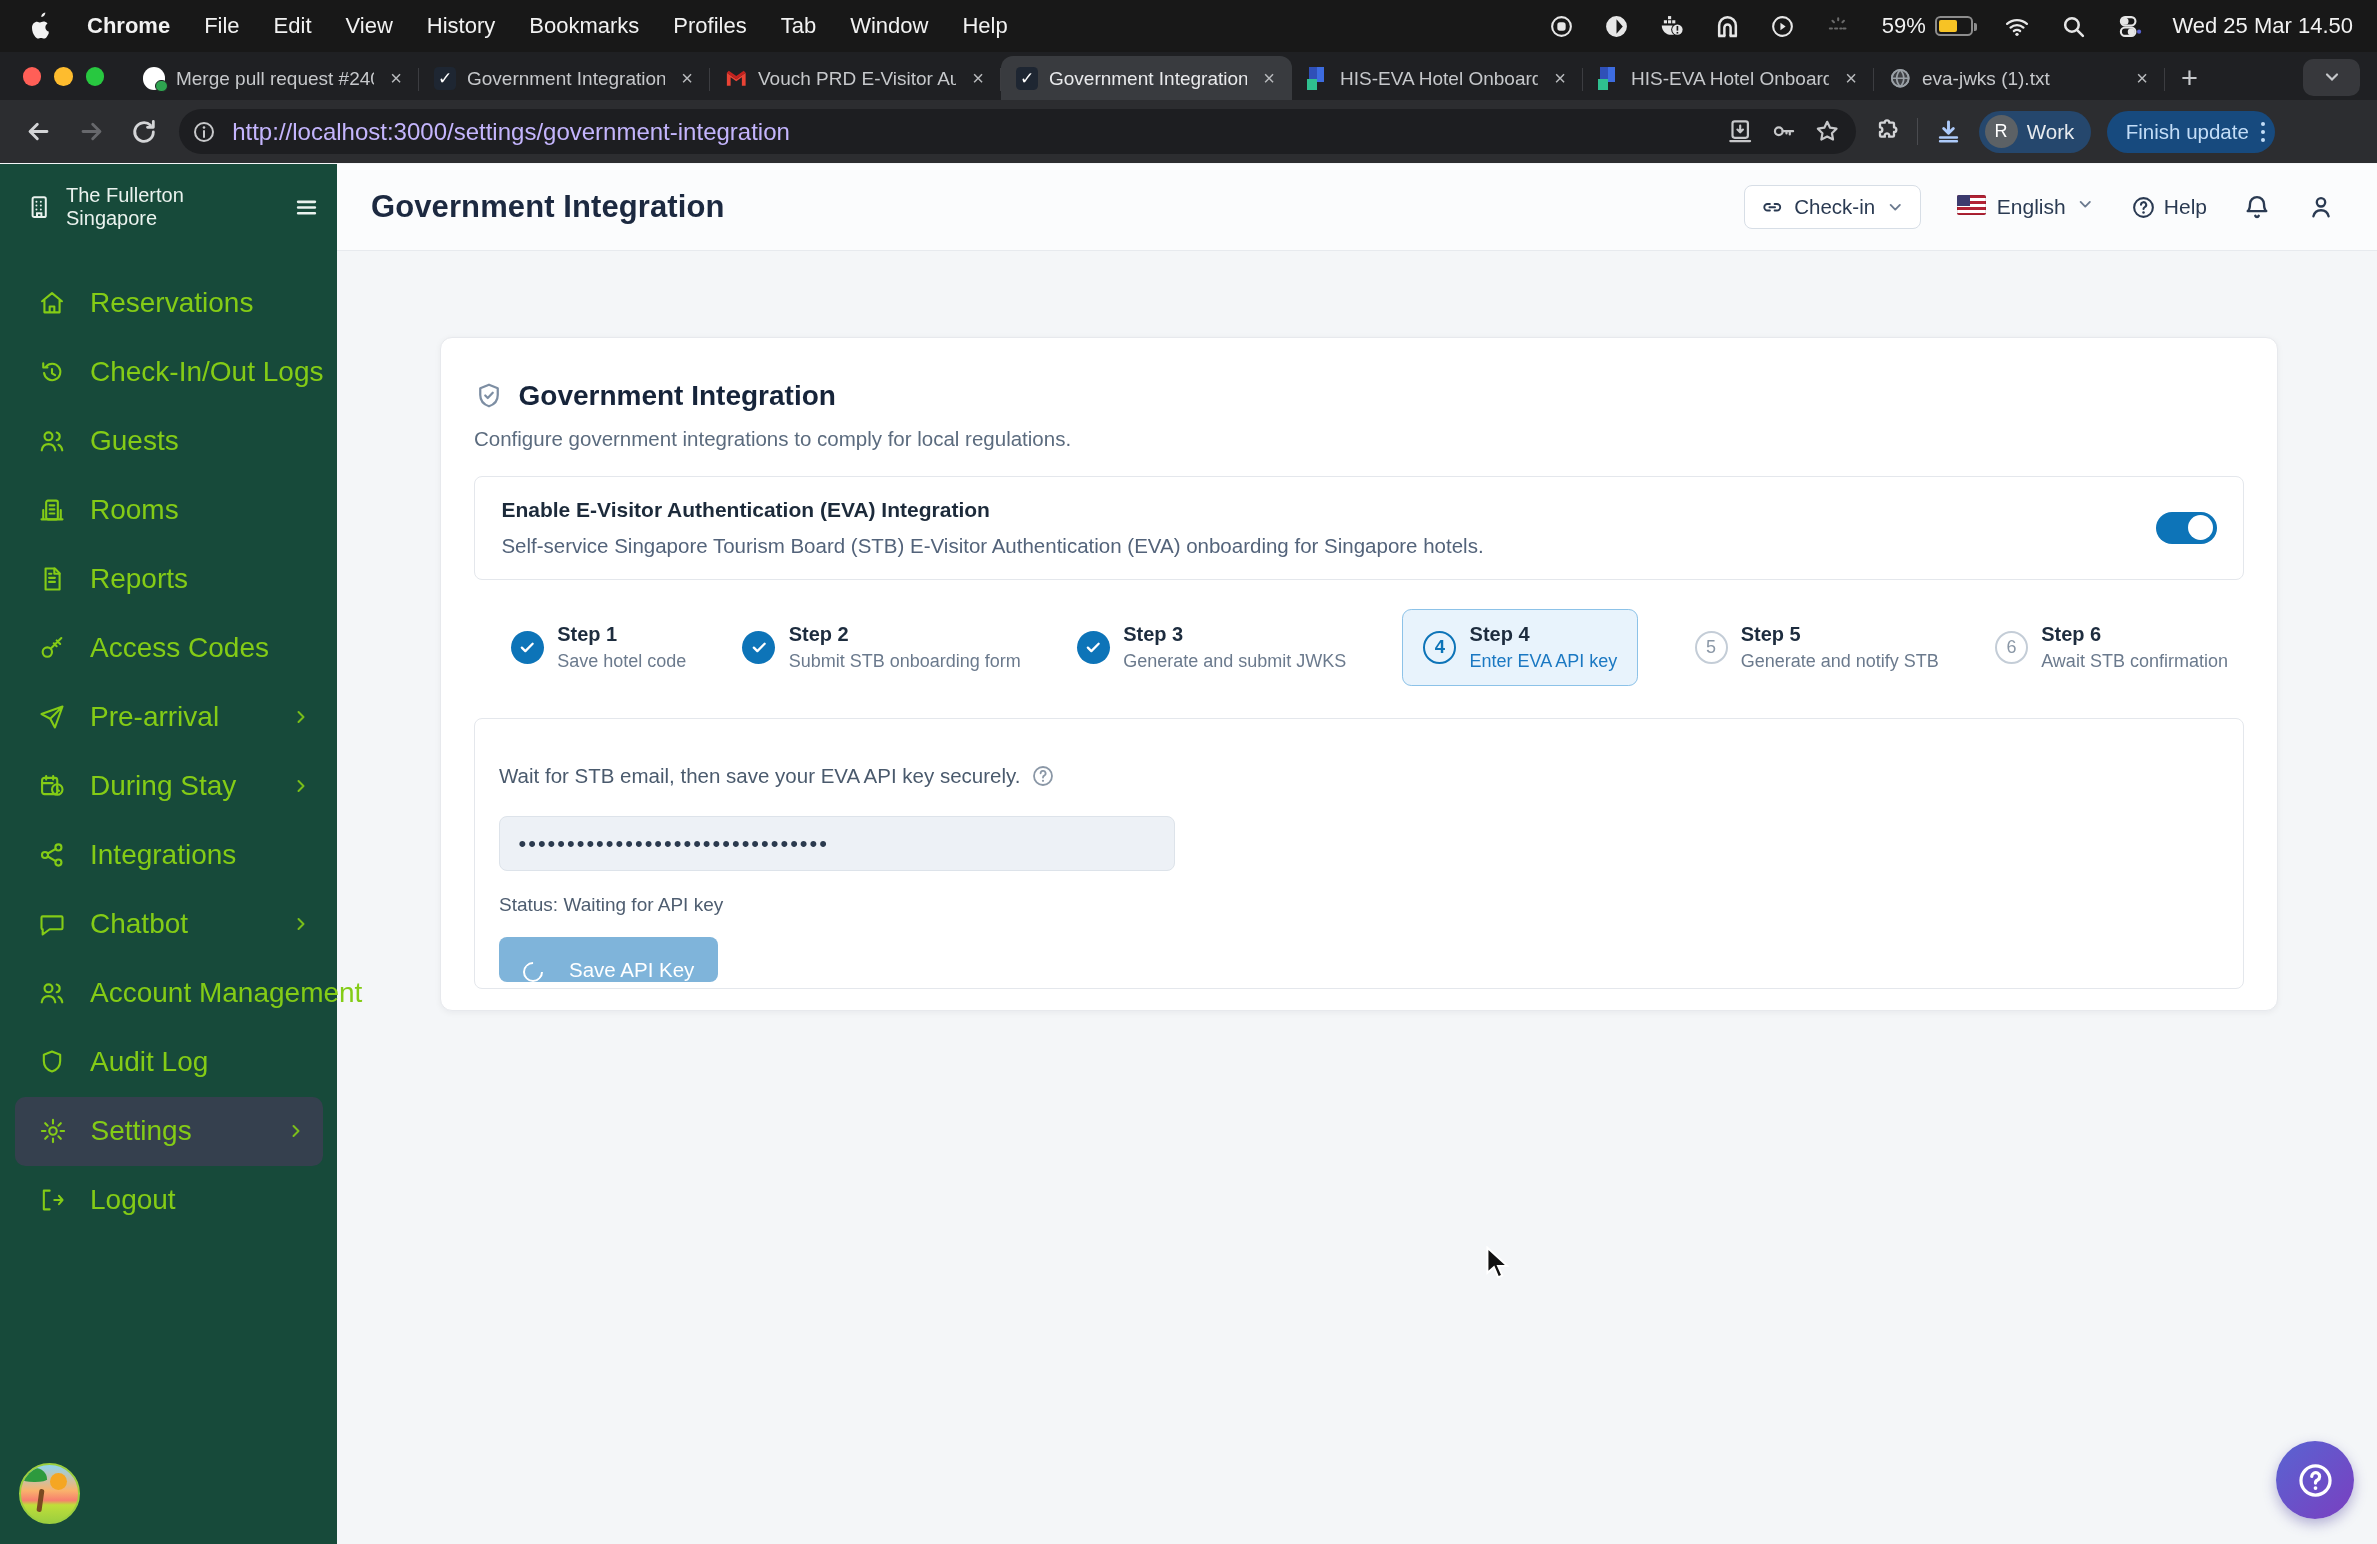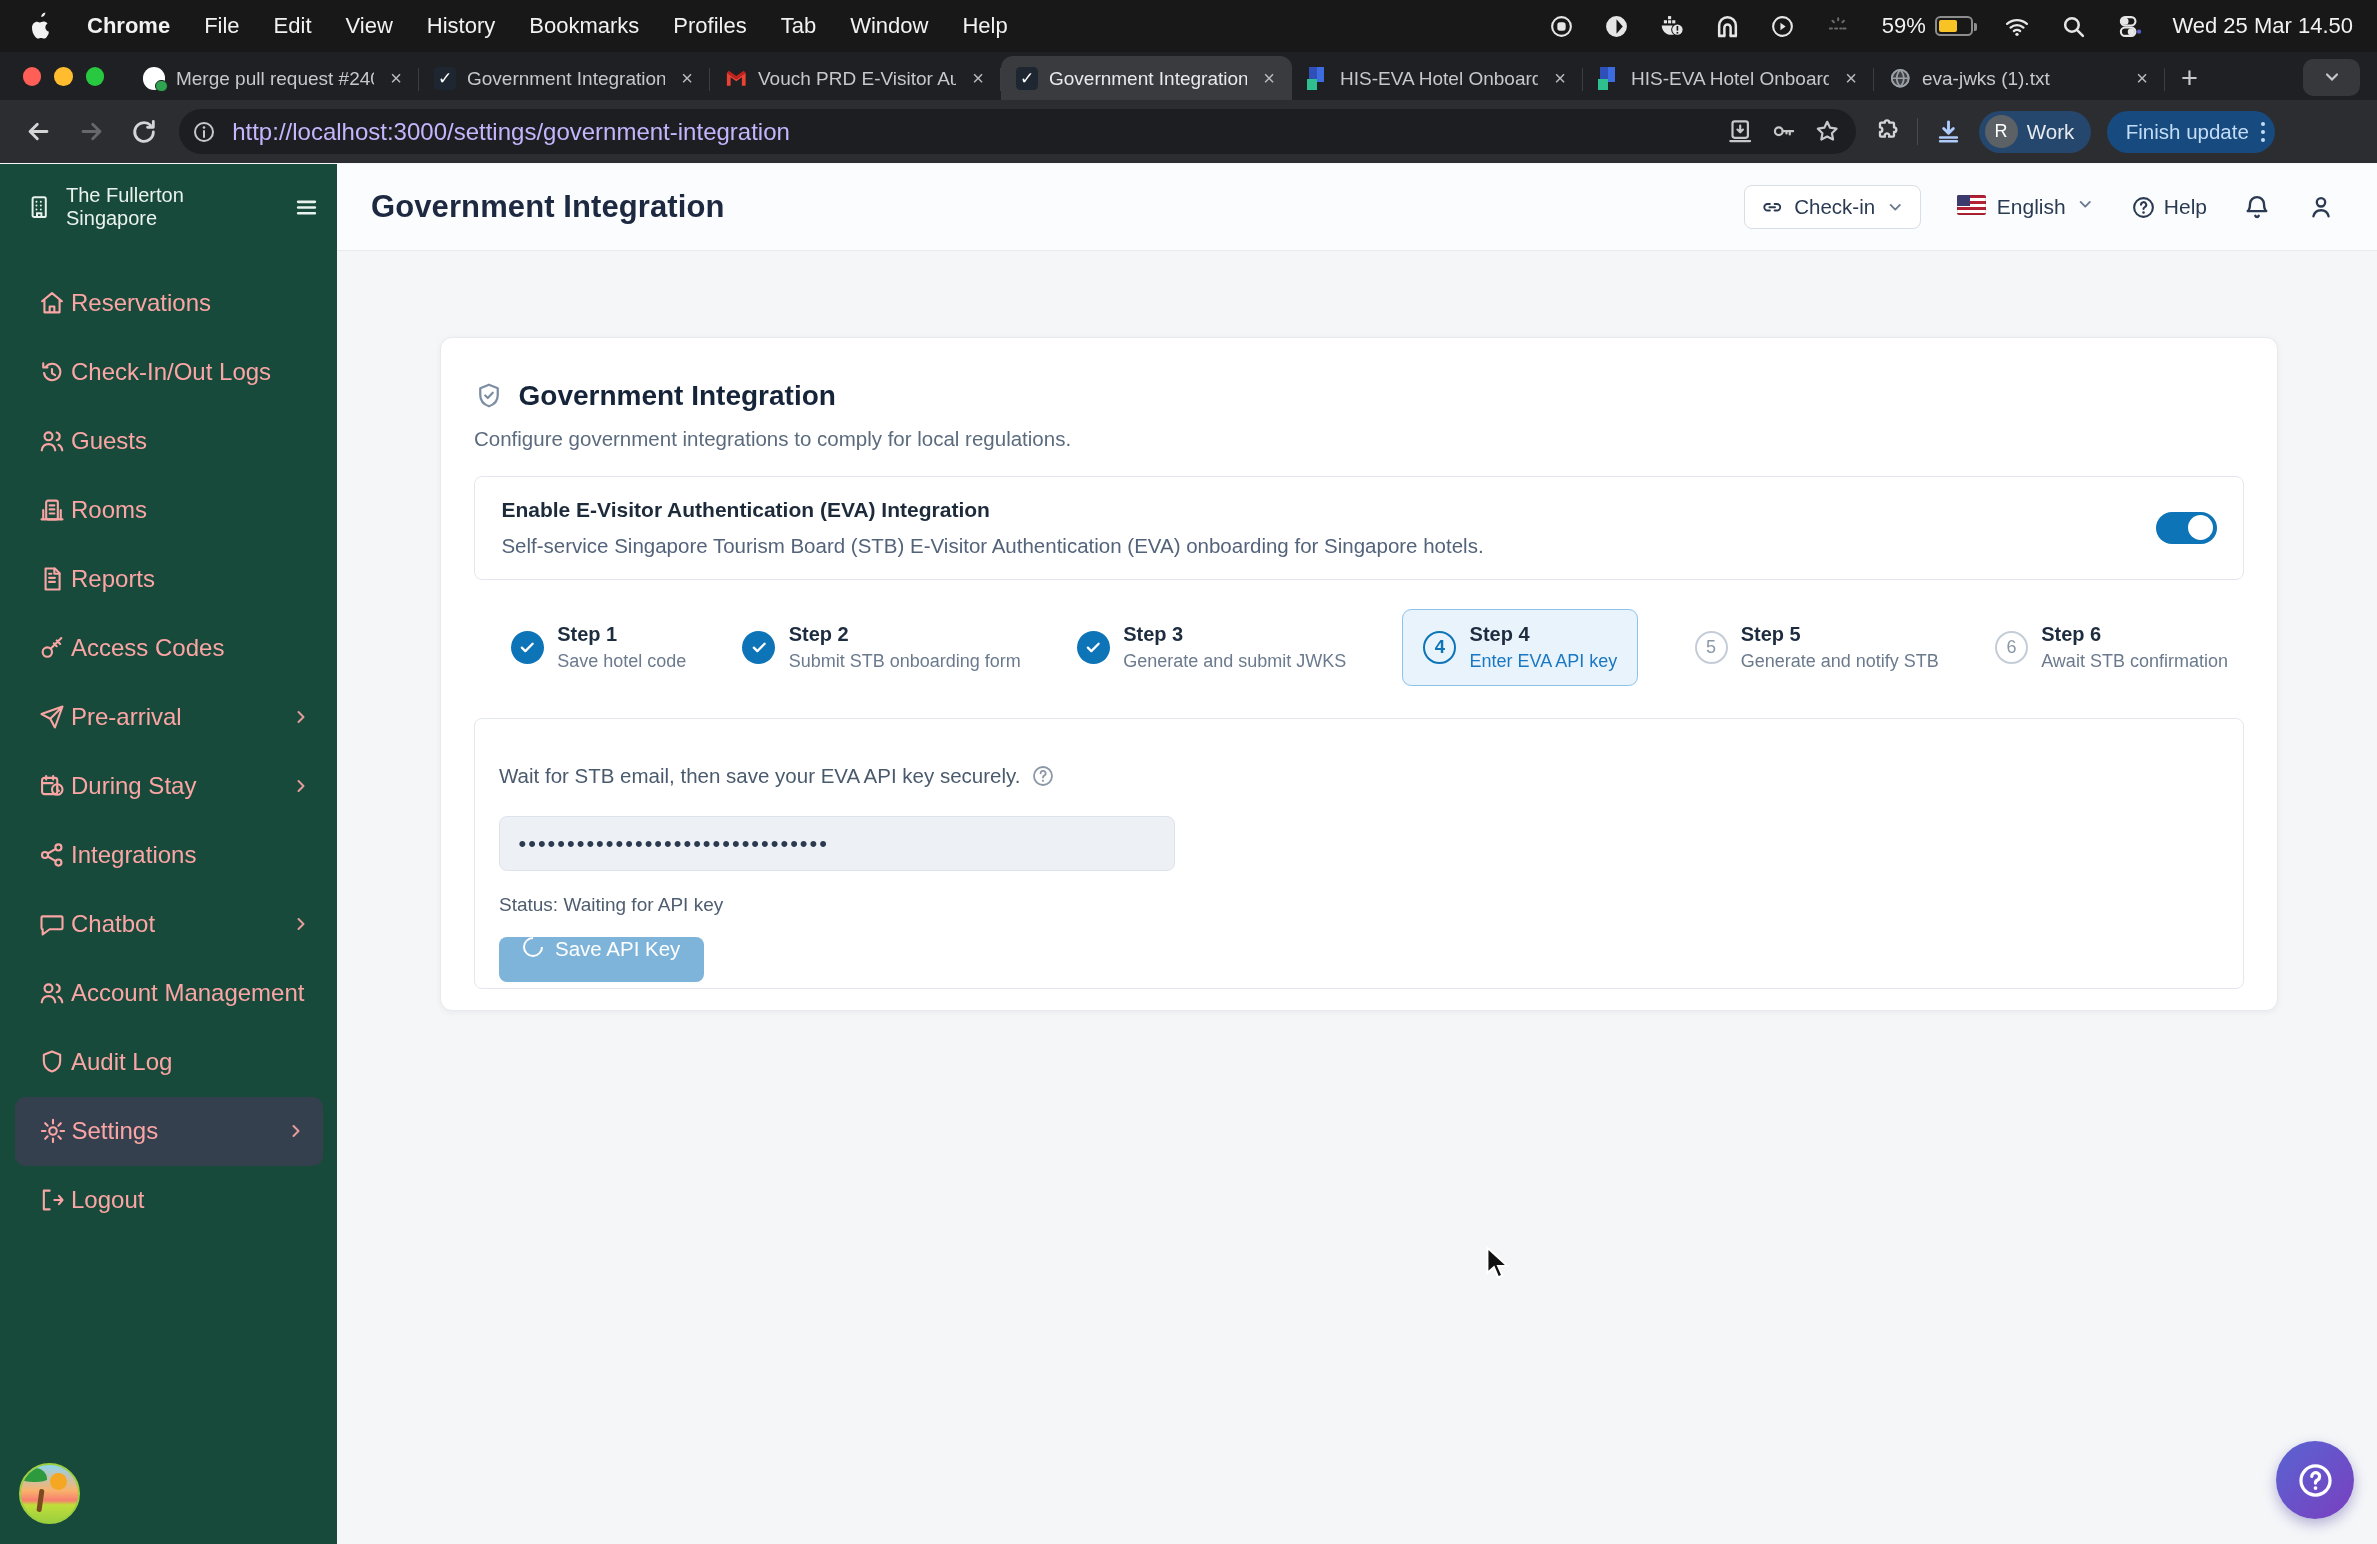--- a/index.html
+++ b/index.html
@@ -58,21 +58,21 @@
   .kebab i { width:4px; height:4px; border-radius:50%; background:#c3ddf7; }
 
   
   #app { position:absolute; top:164px; left:0; width:2377px; height:1380px; display:flex; }
 
   
   #sidebar { width:337px; background:#174a3a; color:#eaf2ee; display:flex; flex-direction:column; position:relative; flex:0 0 auto; }
   .brand { height:86px; display:flex; align-items:center; gap:13.2px; padding:0 18.5px 0 26.4px; }
   .brand .bname { font-size:20px; flex:1; }
   .nav { padding-top:18.5px; }
-  .nav-item { height:69px; display:flex; align-items:center; gap:5px; padding:0 26.4px 0 38px; font-size:24px; color:#fca5a5; }
+  .nav-item { height:69px; display:flex; align-items:center; gap:24px; padding:0 26.4px 0 38px; font-size:28px; color:#84cc16; }
   .nav-item .icn { width:28px; height:28px; flex:0 0 auto; }
   .nav-item .lbl { flex:1; white-space:nowrap; }
   .nav-item .chev { width:20px; height:20px; opacity:.9; }
   .nav-item.active { background:#35404e; border-radius:10.6px; margin:0 14.5px; padding:0 17px 0 24px; }
   .side-avatar { position:absolute; left:18.5px; bottom:20px; width:61px; height:61px; border-radius:50%; overflow:hidden; border:2.6px solid #9ccf3f; background:linear-gradient(180deg,#8fd3f0 0%,#f9b26c 45%,#f77f6e 62%,#c0de3a 70%,#9ccf3f 100%); }
   .side-avatar .sun { position:absolute; right:10.6px; top:8px; width:17px; height:17px; border-radius:50%; background:#f5a623; }
   .side-avatar .palm { position:absolute; left:6.6px; top:12px; font-size:22.5px; color:#2d8a3e; }
   .side-avatar .palm::before { content:""; position:absolute; left:10.6px; top:12px; width:4.6px; height:22.5px; background:#7a4a21; border-radius:2px; transform:rotate(8deg); }
   .side-avatar .leaves { position:absolute; left:1.3px; top:2.6px; width:25px; height:14.5px; background:#2d9a3e; border-radius:50% 50% 50% 50%/80% 80% 20% 20%; }
 
@@ -110,21 +110,21 @@
   .step .ts { margin-top:5.3px; font-size:18px; color:#6b7a8d; }
   .step.active-box { background:#e8f3fc; border:1.3px solid #8cc2e8; border-radius:9.2px; padding:13.2px 20px; }
   .step.active-box .circle { border:2.6px solid #0d74b8; color:#0d74b8; font-size:18.5px; font-weight:700; background:#e8f3fc; }
   .step.active-box .ts { color:#1a78c2; }
 
   .panel { margin-top:32px; border:1.3px solid #e4e7ec; border-radius:8px; padding:28px 24px; height:271px; }
   .panel h3 { font-size:22px; color:#16243a; }
   .panel .instr { margin-top:17px; display:flex; align-items:center; gap:10.6px; font-size:20.5px; color:#4a5a6d; }
   .api-input { margin-top:28px; width:676px; height:55px; background:#edf1f6; border:1.3px solid #dde3ea; border-radius:8px; padding:0 18.5px; font-size:22px; letter-spacing:2px; color:#2b3a4e; font-family:"Liberation Sans","DejaVu Sans",sans-serif; }
   .status-line { margin-top:22.5px; font-size:19px; color:#4e5d70; }
-  .save-btn { margin-top:21px; height:45px; padding:0 24px; background:#7fb4da; border:none; border-radius:8px; color:#fff; font-size:20.5px; display:flex; align-items:flex-start; gap:12px; }
+  .save-btn { margin-top:21px; height:45px; padding:0 24px; background:#7fb4da; border:none; border-radius:8px; color:#fff; font-size:20.5px; display:flex; align-items:flex-end; gap:26px; }
   .spinner { width:20px; height:20px; border:2.6px solid #fff; border-right-color:transparent; border-radius:50%; transform:rotate(-45deg); }
 
   .fab-help { position:absolute; left:2276px; top:1441px; width:78px; height:78px; border-radius:50%; background:linear-gradient(135deg,#5964d2 0%,#7a3fc0 100%); box-shadow:0 5.3px 13.2px rgba(60,50,150,.35); display:flex; align-items:center; justify-content:center; }
 
   #cursor { position:absolute; left:1485px; top:1246px; }
 </style>
 </head>
 <body>
 
 <div id="menubar">

